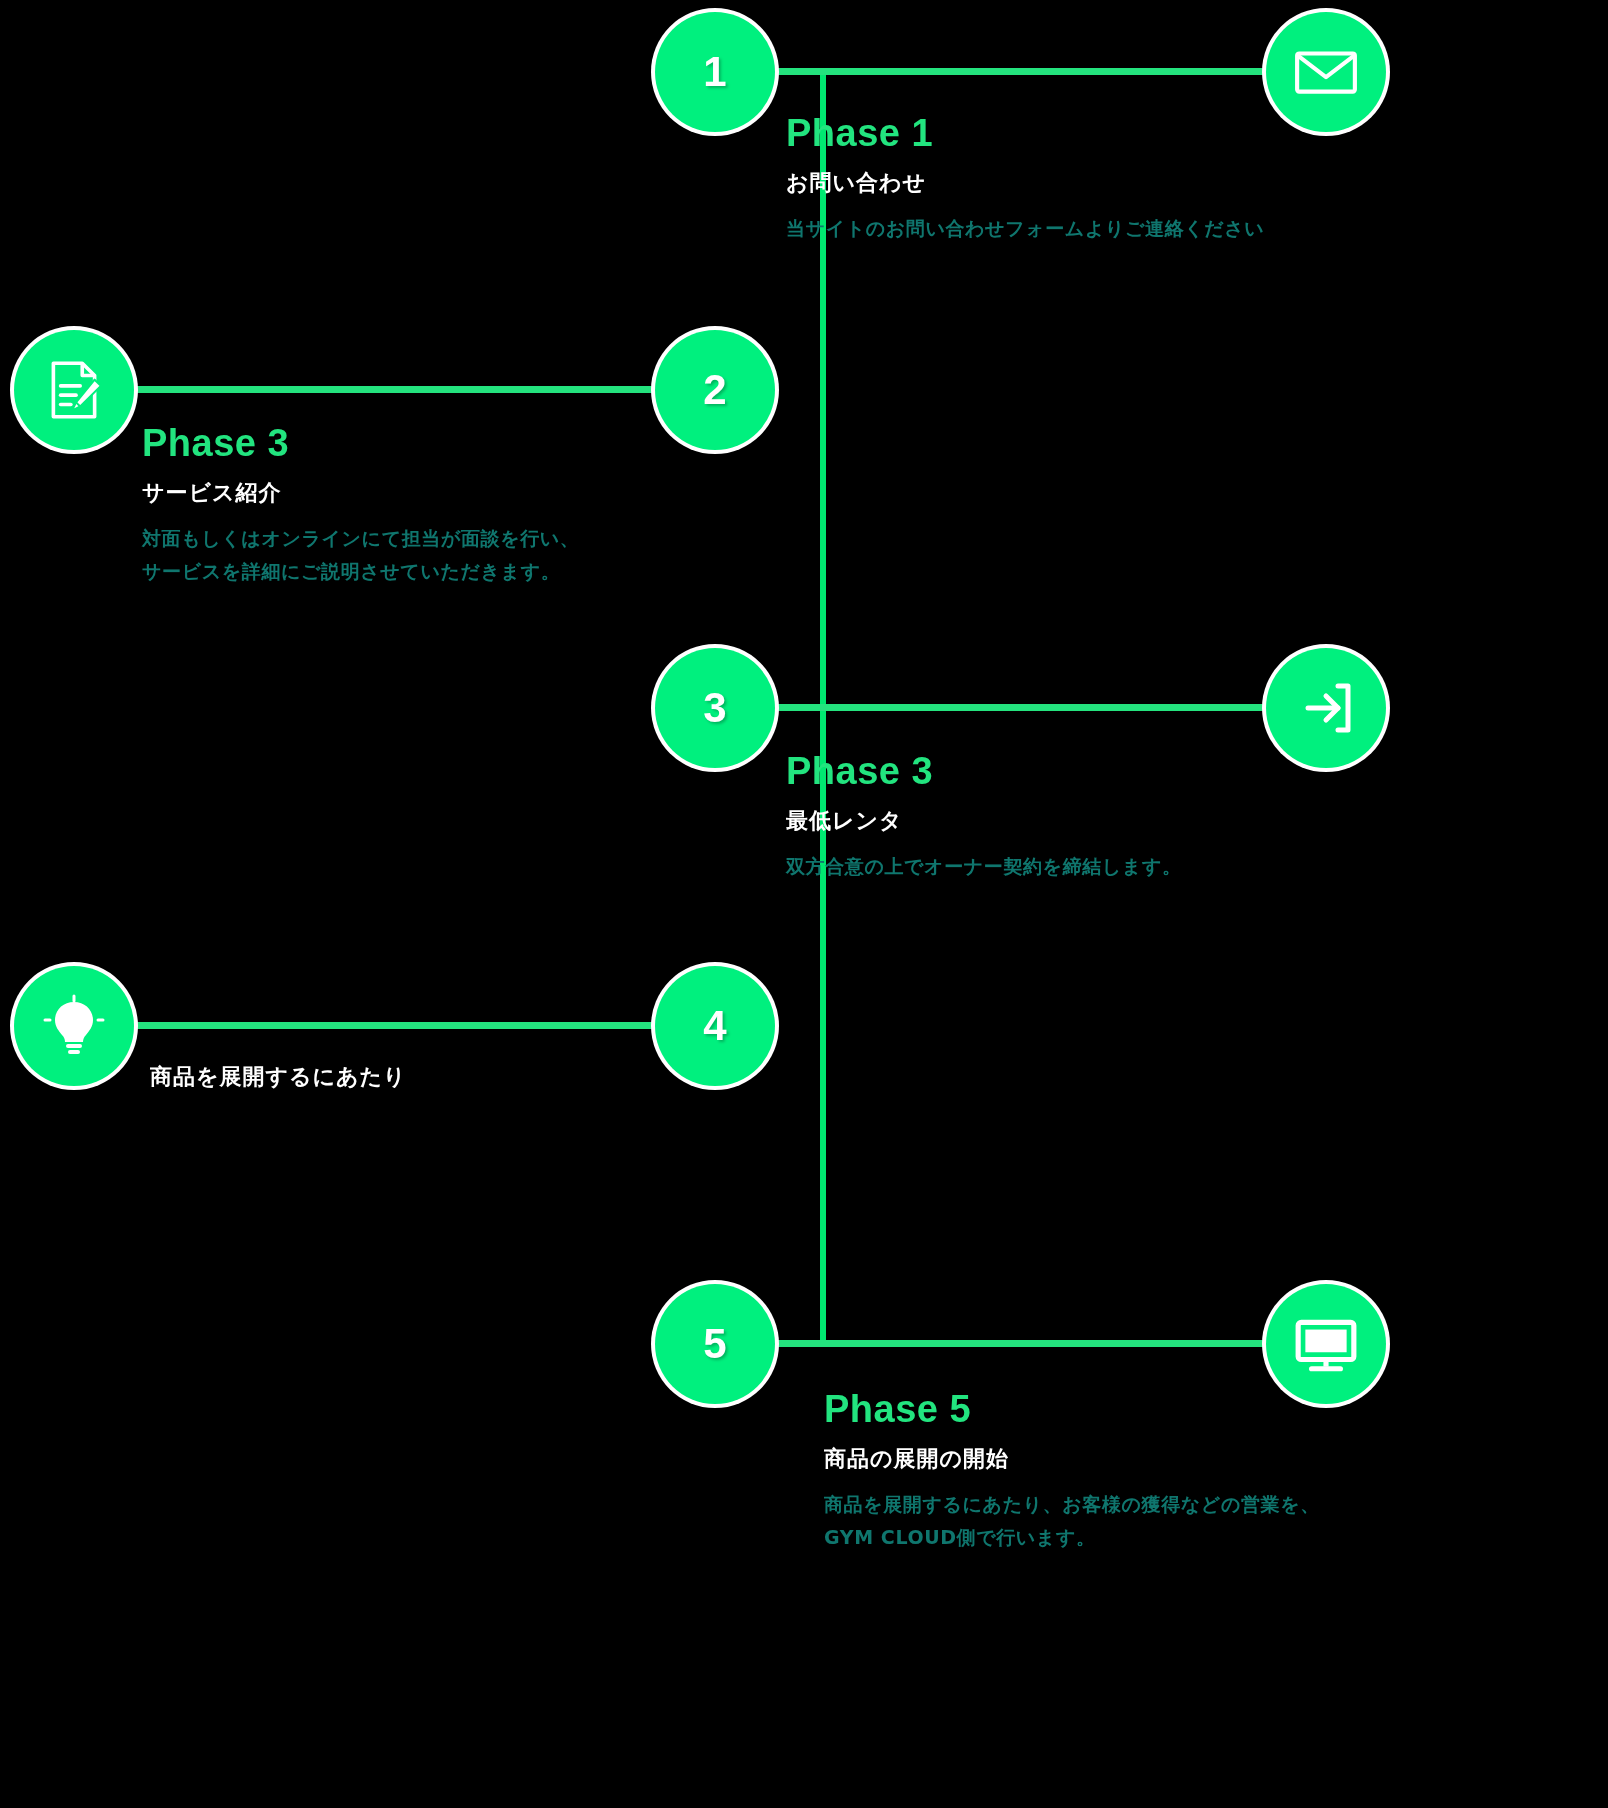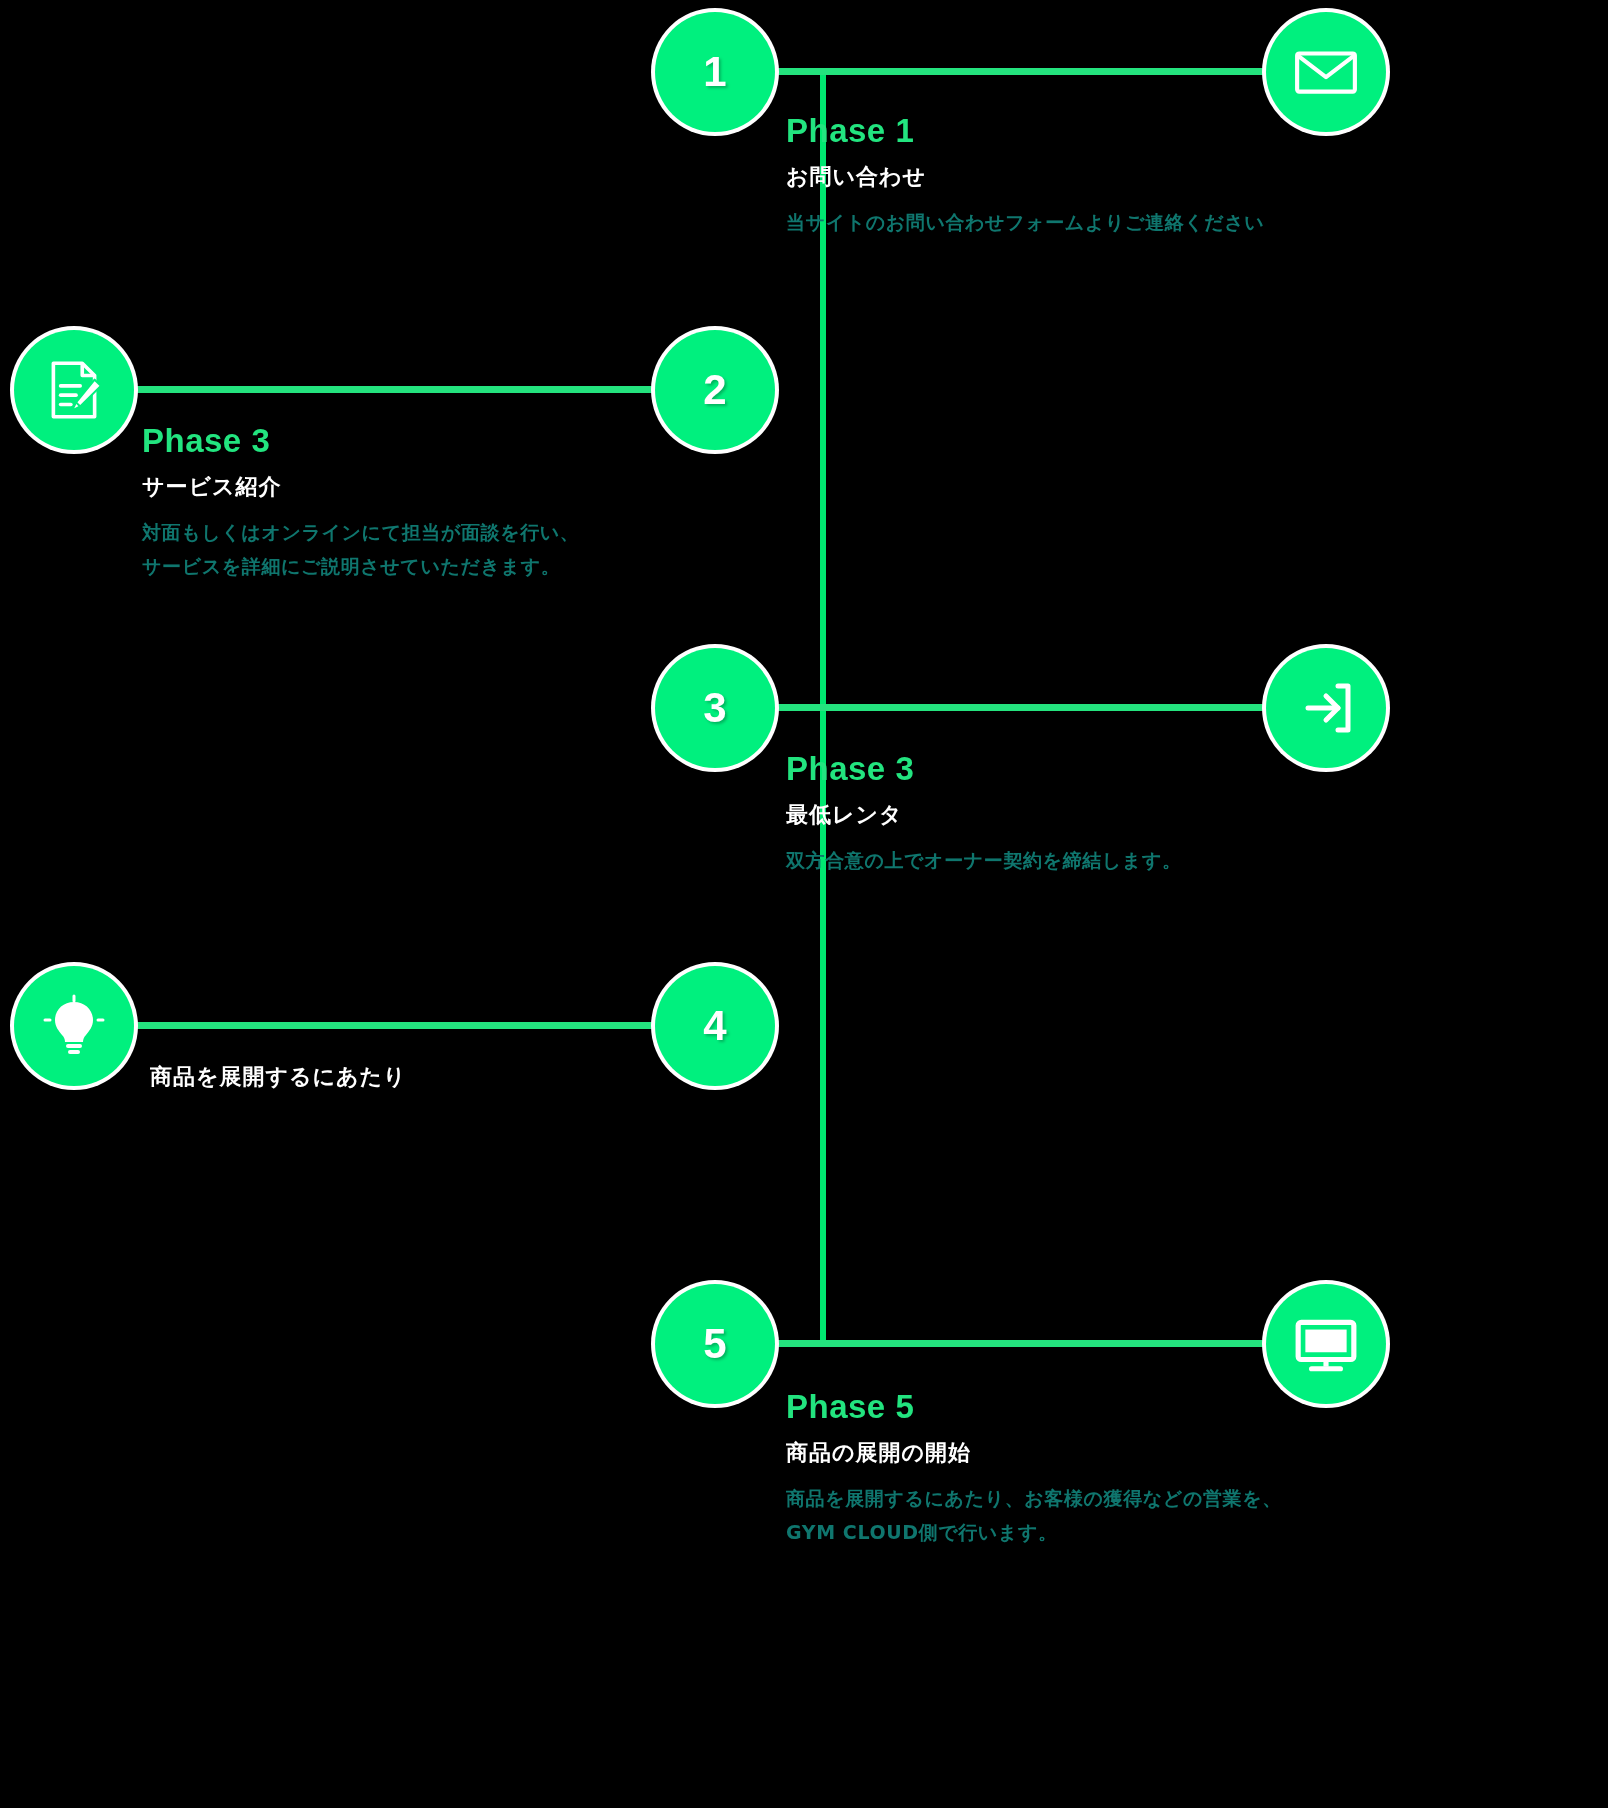--- a/index.html
+++ b/index.html
@@ -72,21 +72,21 @@
     z-index: 5;
   }
   .icon-node svg { display: block; }
 
   
   .phase-block {
     position: absolute;
   }
   .phase-label {
     color: #22e47f;
-    font-size: 33px;
+    font-size: 38px;
     font-weight: bold;
     letter-spacing: 0.5px;
     line-height: 1.15;
     margin: 0 0 14px 0;
     font-family: "Liberation Sans", "DejaVu Sans", sans-serif;
   }
   .phase-title {
     color: #ffffff;
     font-size: 22px;
     font-weight: bold;
@@ -212,20 +212,20 @@
   <div class="phase-block" style="left:786px; top:750px; width:640px;">
     <div class="phase-label">Phase 3</div>
     <div class="phase-title">最低レンタ</div>
     <div class="phase-desc">双方合意の上でオーナー契約を締結します。</div>
   </div>
 
   <div class="phase-block" style="left:142px; top:1064px; width:620px;">
     <div class="phase-title indent">商品を展開するにあたり</div>
   </div>
 
-  <div class="phase-block" style="left:786px; top:1388px; width:640px;">
+  <div class="phase-block" style="left:824px; top:1388px; width:640px;">
     <div class="phase-label">Phase 5</div>
     <div class="phase-title">商品の展開の開始</div>
     <div class="phase-desc">商品を展開するにあたり、お客様の獲得などの営業を、
 GYM CLOUD側で行います。</div>
   </div>
 
 </div>
 
 </body></html>

